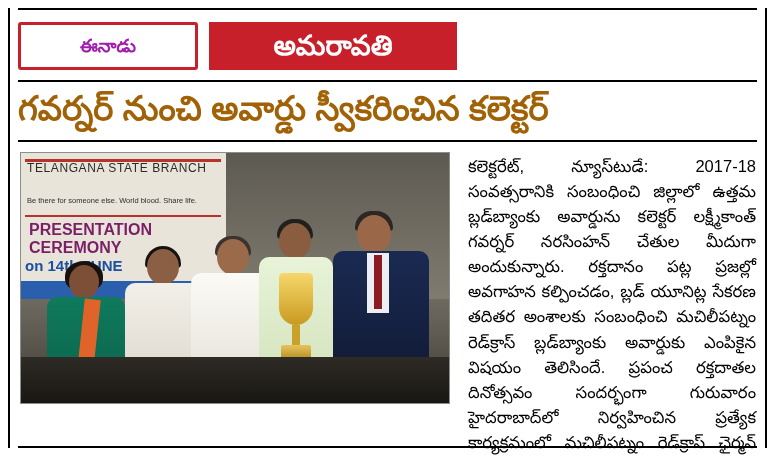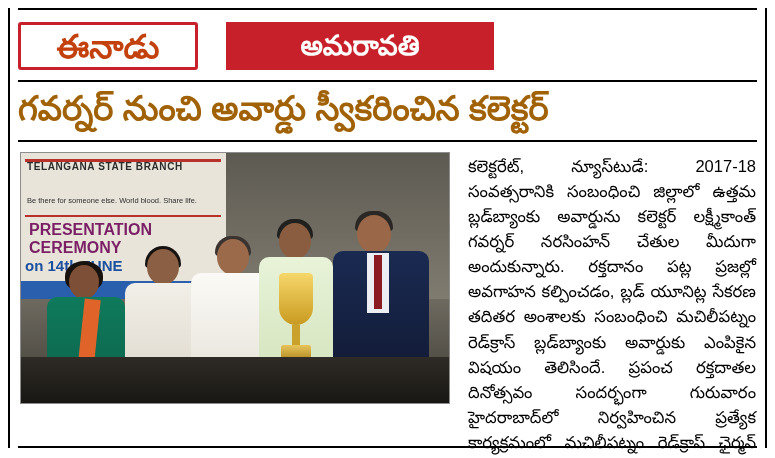--- a/index.html
+++ b/index.html
@@ -34,30 +34,30 @@
     height: 48px;
     background: #ffffff;
     border: 3px solid #c8202a;
     border-radius: 3px;
     display: flex;
     align-items: center;
     justify-content: center;
     box-sizing: border-box;
   }
   .logo-text {
-    color: #c2410c;
-    font-size: 33px;
+    color: #a21caf;
+    font-size: 18px;
     font-weight: bold;
     letter-spacing: 0px;
     line-height: 1;
     white-space: nowrap;
   }
   .edition-box {
-    margin-left: 28px;
-    width: 268px;
+    margin-left: 11px;
+    width: 248px;
     height: 48px;
     background: #c8202a;
     display: flex;
     align-items: center;
     justify-content: center;
     box-sizing: border-box;
   }
   .edition-text {
     color: #ffffff;
     font-size: 28px;
@@ -149,23 +149,22 @@
     font-size: 19px;
     font-weight: bold;
     line-height: 1.05;
     letter-spacing: -0.4px;
   }
   .ph-banner-sub {
     position: absolute;
     left: 6px; top: 8px;
     width: 196px;
     color: #2b2b2b;
-    font-size: 10px;
+    font-size: 12px;
     letter-spacing: 0.6px;
-    font-weight: bold;
   }
   .ph-banner-line2 {
     position: absolute;
     left: 6px; top: 42px;
     width: 190px;
     color: #2d2d2d;
     font-size: 7.5px;
     line-height: 1.5;
   }
   .ph-banner-red2 {

